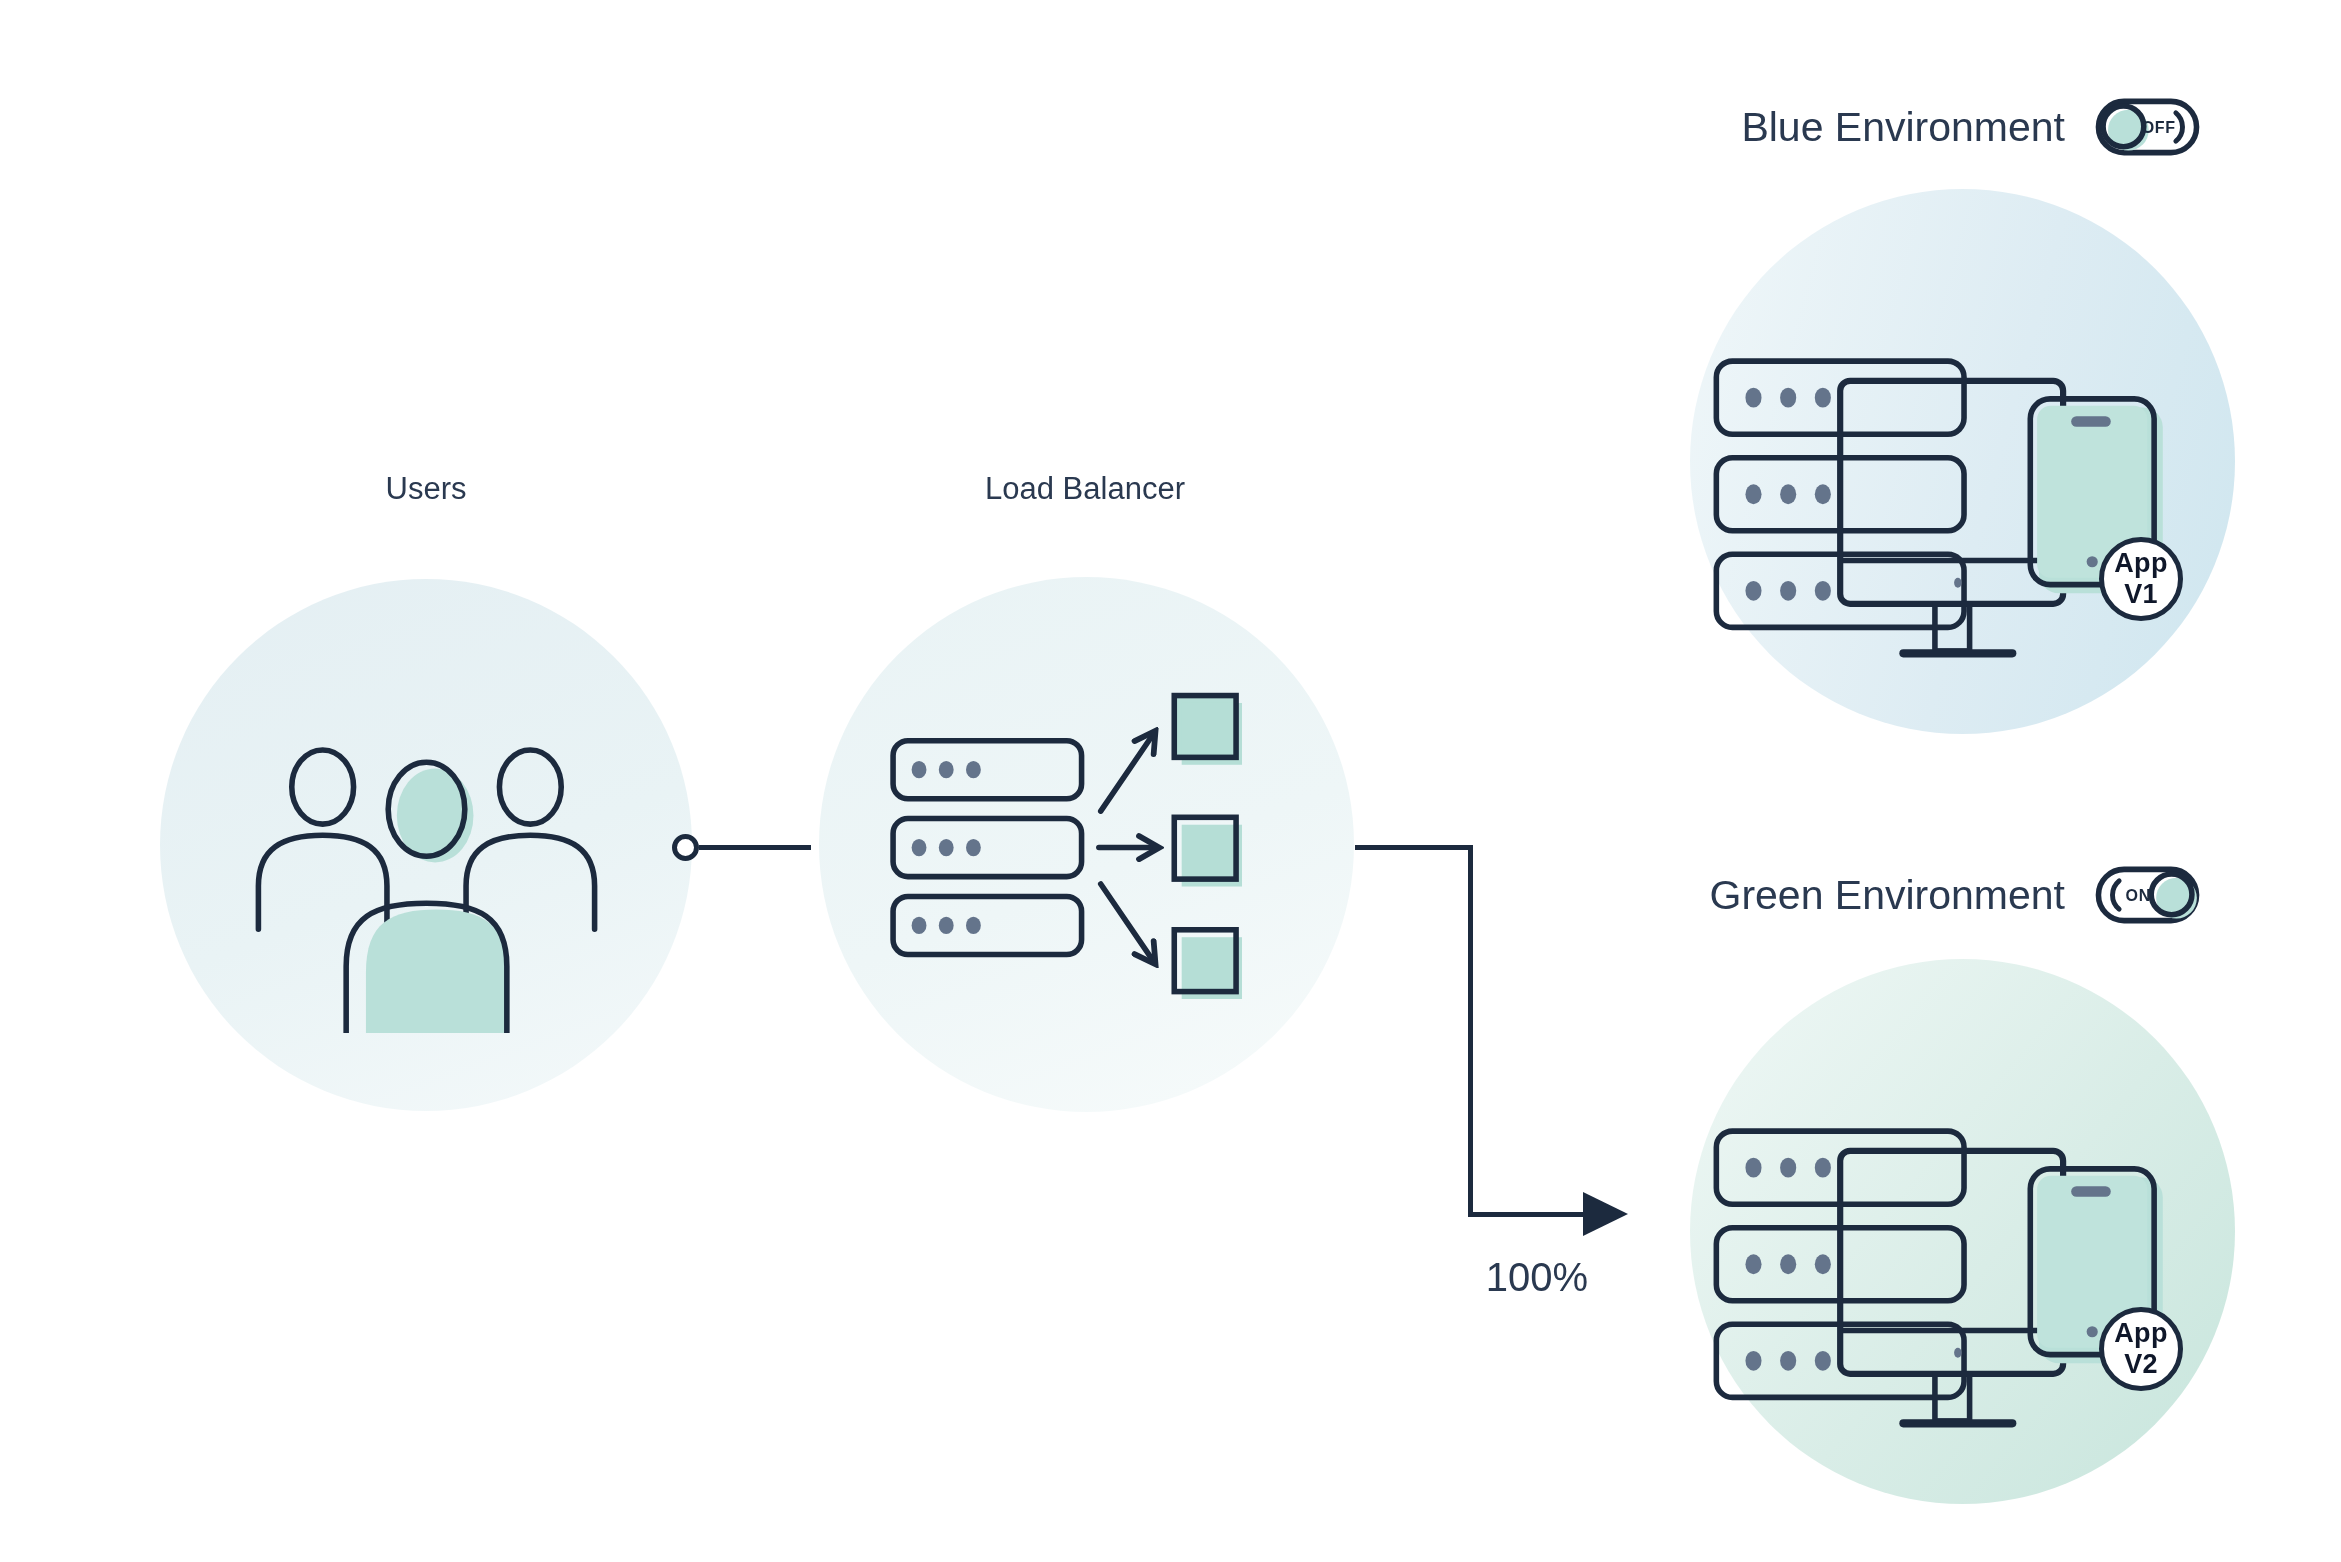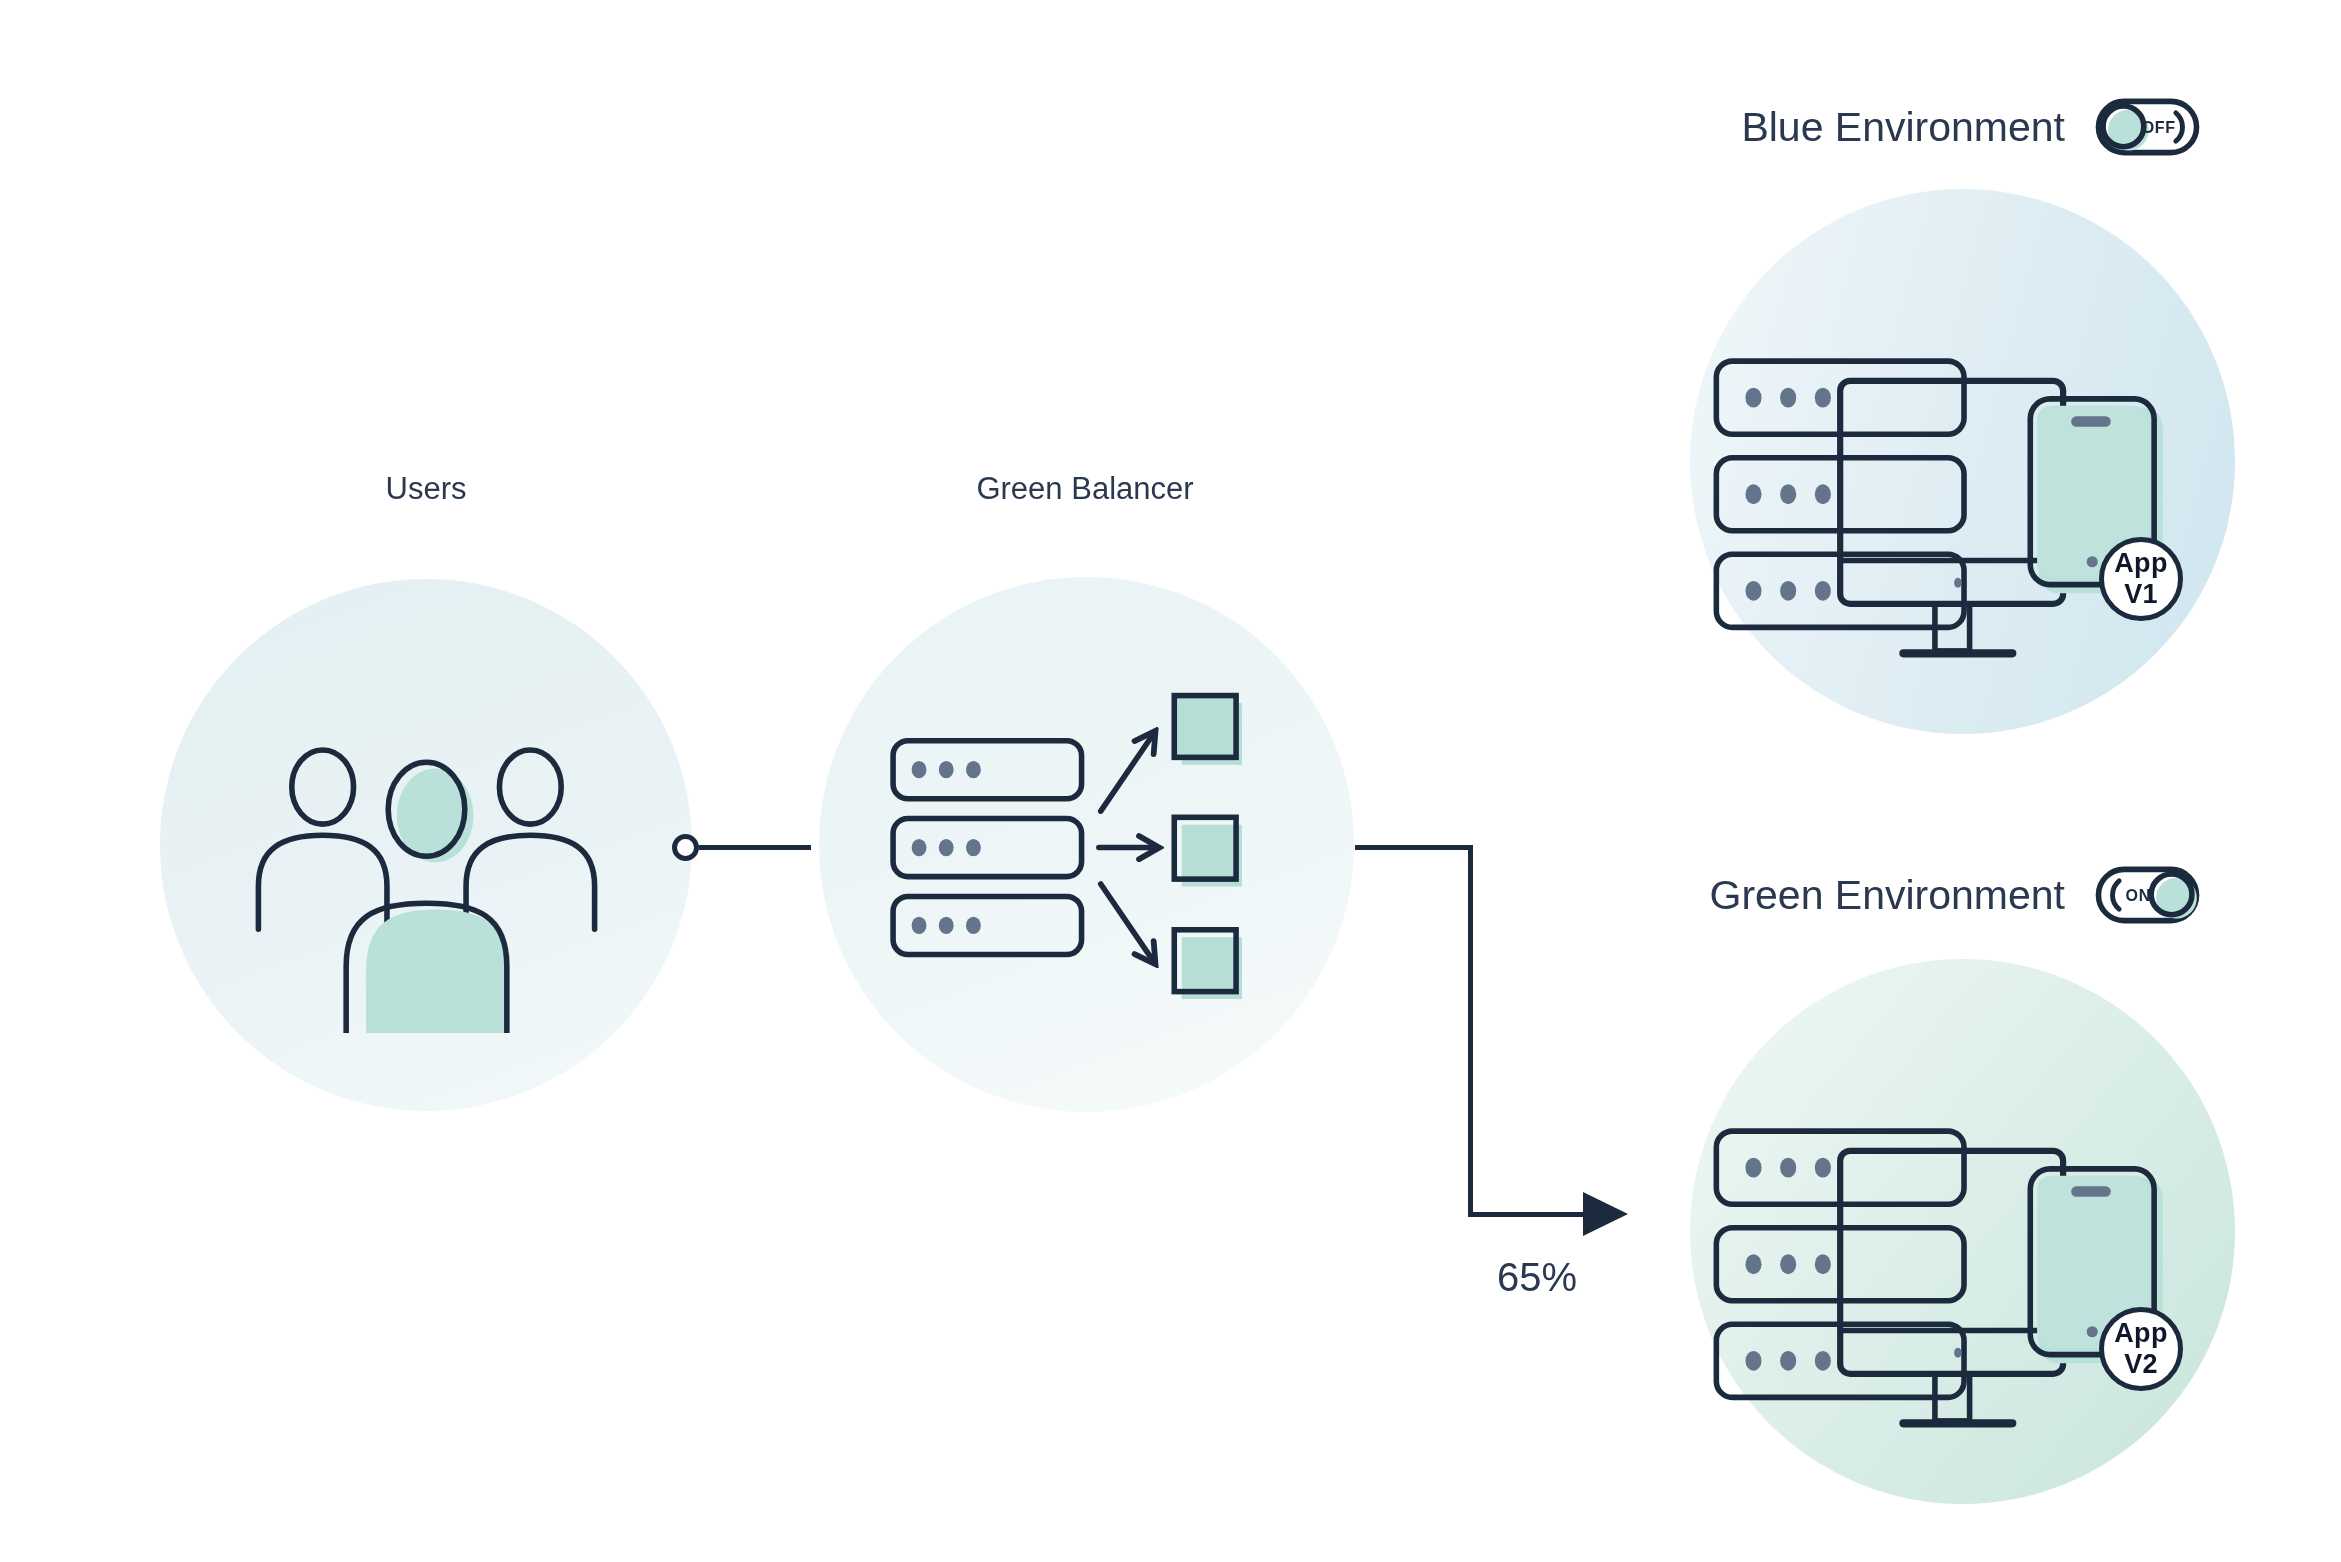--- a/index.html
+++ b/index.html
@@ -58,24 +58,24 @@
   <div class="big-circle circle-lb"></div>
   <div class="big-circle circle-blue"></div>
   <div class="big-circle circle-green"></div>
 
   <div class="conn-dot"></div>
   <div class="connector" style="left:699px; top:845px; width:112px; height:5px;"></div>
   <div class="connector" style="left:1355px; top:845px; width:118px; height:5px;"></div>
   <div class="connector" style="left:1468px; top:845px; width:5px; height:369px;"></div>
   <div class="connector" style="left:1468px; top:1212px; width:118px; height:5px;"></div>
   <div class="arrow-head"></div>
-  <div class="percent-label">65%</div>
+  <div class="percent-label">100%</div>
 
   <div class="node-label" style="left:426px; top:464px;">Users</div>
-  <div class="node-label" style="left:1085px; top:464px;">Green Balancer</div>
+  <div class="node-label" style="left:1085px; top:464px;">Load Balancer</div>
 
   <div class="env-row" style="top:866px; right:142px;">
     <span class="env-label">Green Environment</span>
     <svg class="toggle-svg" viewBox="0 0 170 94">
       <rect x="5.5" y="5.5" width="159" height="83" rx="41.5" fill="#ffffff" class="stroke-navy" stroke-width="9"></rect>
       <path d="M39 24 A30 30 0 0 0 39 70" class="stroke-navy" stroke-width="8" stroke-linecap="round"></path>
       <circle cx="132" cy="52" r="33" fill="#b9e0d9"></circle>
       <circle cx="124" cy="46" r="33" class="stroke-navy" stroke-width="9"></circle>
       <text class="toggle-state" x="70" y="56" text-anchor="middle">ON</text>
     </svg>

